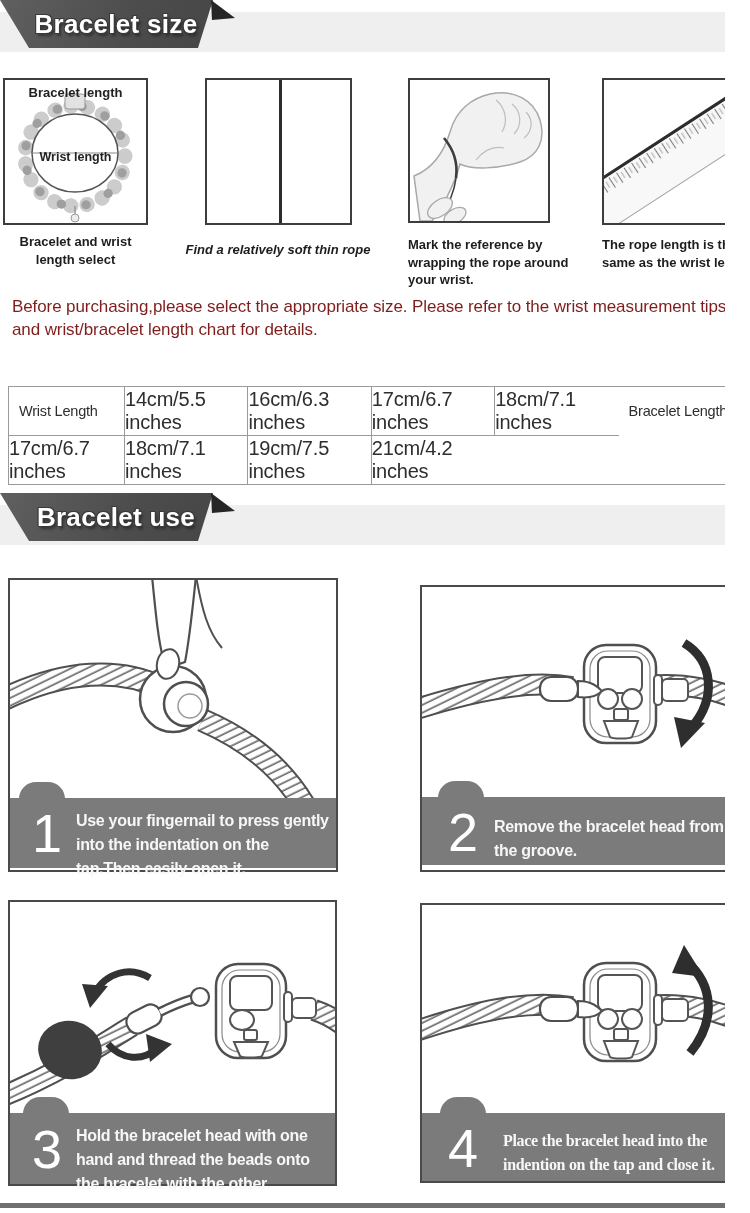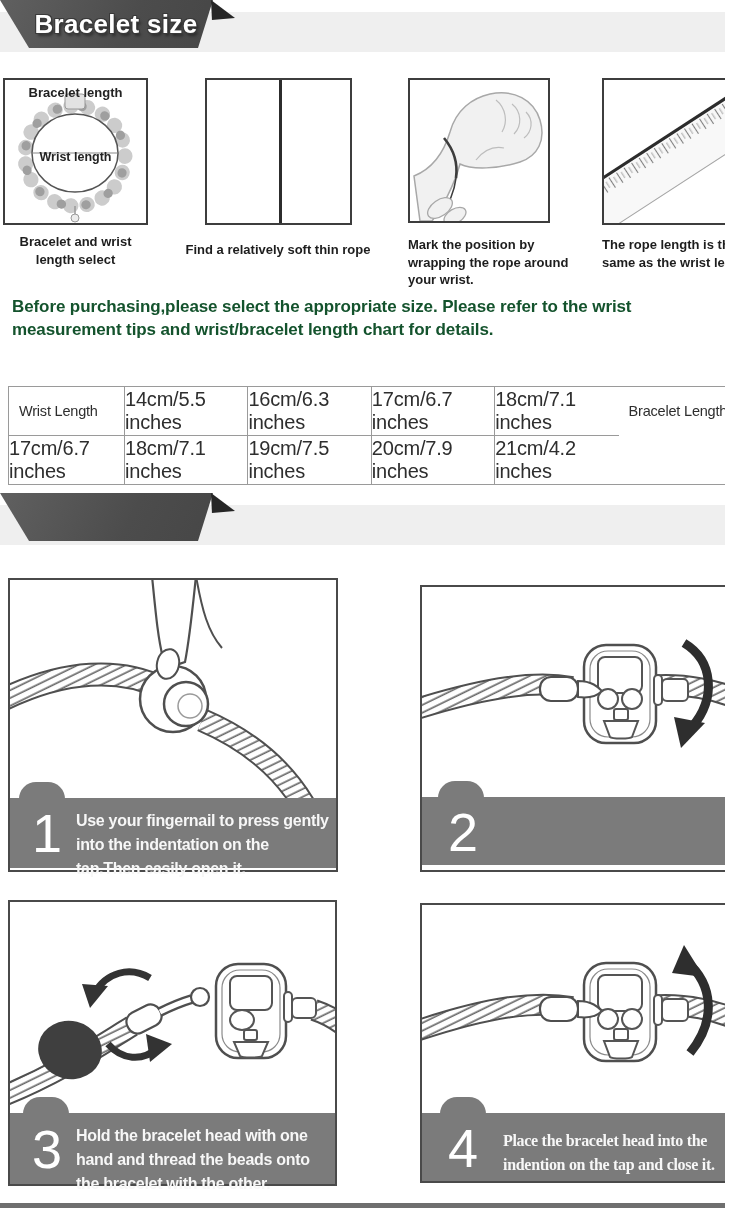--- a/index.html
+++ b/index.html
@@ -22,21 +22,21 @@
   
   .photo-panel { position:absolute; background:#ffffff; border:2px solid #3d3d3d; box-sizing:border-box; }
   .caption { position:absolute; font-size:13px; font-weight:bold; color:#1d1d1d; line-height:1.35; }
   .caption.center { text-align:center; }
   .inpanel-label { position:absolute; font-weight:bold; color:#222; text-align:center; }
 
   .rope-line { position:absolute; top:0; bottom:0; width:3px; background:#2c2c2c; }
 
   
   .intro { position:absolute; left:12px; top:295px; width:732px; font-size:17px;
-           font-weight:bold; line-height:1.38; color:#14532d; letter-spacing:-.1px; }
+           font-weight:normal; line-height:1.38; color:#7f1d1d; letter-spacing:-.1px; }
   .warning { position:absolute; left:12px; top:351px; width:736px; font-size:14px;
              font-weight:bold; color:#f2595f; letter-spacing:-.2px; }
 
   
   .size-table { position:absolute; left:8px; top:386px; width:733px;
                 border:1px solid #9a9a9a; display:grid;
                 grid-template-columns:116px repeat(5,1fr); background:#fff; }
   .size-table .cell { height:48px; display:flex; align-items:center; justify-content:center;
                       border-right:1px solid #9a9a9a; border-bottom:1px solid #9a9a9a;
                       font-size:20px; color:#2e2e2e; letter-spacing:-.2px; }
@@ -91,36 +91,36 @@
       <circle cx="70" cy="138" r="4" fill="#ececec" stroke="#9a9a9a"></circle>
     </svg>
     <div class="inpanel-label" style="left:10px; top:5px; width:121px; font-size:13px;">Bracelet length</div>
     <div class="inpanel-label" style="left:10px; top:70px; width:121px; font-size:12.5px;">Wrist length</div>
   </div>
   <div class="caption center" style="left:3px; top:233px; width:145px;">Bracelet and wrist length select</div>
 
   <div class="photo-panel" style="left:205px; top:78px; width:147px; height:147px;">
     <div class="rope-line" style="left:72px;"></div>
   </div>
-  <div class="caption center" style="left:178px; top:241px; width:200px; white-space:nowrap;">Find a relatively soft thin rope</div>
+  <div class="caption center" style="left:178px; top:241px; width:200px; white-space:nowrap;font-style:italic;">Find a relatively soft thin rope</div>
 
   <div class="photo-panel" style="left:408px; top:78px; width:142px; height:145px;">
     <svg class="step-art" width="138" height="141" viewBox="0 0 138 141">
       <path d="M 10 141 L 4 96 C 24 88 34 72 40 52 C 46 30 62 18 80 14 C 104 9 124 20 130 40 C 136 60 128 76 110 82 C 88 89 62 90 50 84 C 44 106 32 128 22 141 Z" fill="#f1f1f1" stroke="#a8a8a8" stroke-width="1.5"></path>
       <path d="M 86 20 C 96 28 98 42 92 52" fill="none" stroke="#bdbdbd" stroke-width="1.2"></path>
       <path d="M 102 24 C 112 32 112 46 104 54" fill="none" stroke="#bdbdbd" stroke-width="1.2"></path>
       <path d="M 116 32 C 124 40 122 52 114 58" fill="none" stroke="#bdbdbd" stroke-width="1.2"></path>
       <path d="M 66 80 C 74 70 84 66 94 68" fill="none" stroke="#bdbdbd" stroke-width="1.2"></path>
       <path d="M 34 58 C 44 70 48 84 46 98" fill="none" stroke="#3d3d3d" stroke-width="2.6"></path>
       <path d="M 46 98 C 44 114 38 126 30 136" fill="none" stroke="#3d3d3d" stroke-width="1.6"></path>
       <ellipse cx="30" cy="128" rx="14" ry="8" transform="rotate(-35 30 128)" fill="#f1f1f1" stroke="#a8a8a8" stroke-width="1.3"></ellipse>
       <ellipse cx="45" cy="136" rx="12" ry="7" transform="rotate(-30 45 136)" fill="#f1f1f1" stroke="#a8a8a8" stroke-width="1.3"></ellipse>
     </svg>
   </div>
-  <div class="caption" style="left:408px; top:236px; width:168px;">Mark the position by wrapping the rope around your wrist.</div>
+  <div class="caption" style="left:408px; top:236px; width:168px;">Mark the reference by wrapping the rope around your wrist.</div>
 
   <div class="photo-panel" style="left:602px; top:78px; width:143px; height:147px;">
     <svg class="step-art" width="139" height="143" viewBox="0 0 139 143">
       <g transform="rotate(-33 70 72)">
         <rect x="-55" y="56" width="270" height="46" fill="#f8f8f8" stroke="#a5a5a5"></rect>
         <line x1="-55" y1="55" x2="215" y2="55" stroke="#2c2c2c" stroke-width="3"></line>
         <rect x="-55" y="58" width="270" height="12" fill="url(#ticks)"></rect>
       </g>
     </svg>
   </div>
@@ -131,28 +131,28 @@
   <div class="size-table">
     <div class="cell hdr">Wrist Length</div>
     <div class="cell">14cm/5.5 inches</div>
     <div class="cell">16cm/6.3 inches</div>
     <div class="cell">17cm/6.7 inches</div>
     <div class="cell last-col">18cm/7.1 inches</div>
     <div class="cell hdr last-row">Bracelet Length</div>
     <div class="cell last-row">17cm/6.7 inches</div>
     <div class="cell last-row">18cm/7.1 inches</div>
     <div class="cell last-row">19cm/7.5 inches</div>
-    <div class="cell last-row">20cm/7.9 inches</div>
     <div class="cell last-col last-row">21cm/4.2 inches</div>
   </div>
 
   <div class="banner-strip" style="top:505px"></div>
   <div class="banner" style="top:493px">
     <div class="banner-shape"></div>
     <div class="banner-fold"></div>
+    <div class="banner-title">Bracelet use</div>
   </div>
 
   <div class="step-panel" style="left:8px; top:578px; width:330px; height:294px;">
     <svg class="step-art" width="326" height="218" viewBox="0 0 326 218">
       <path d="M -12 122 C 55 88 112 88 152 108" fill="none" stroke="#4f4f4f" stroke-width="24"></path>
       <path d="M -12 122 C 55 88 112 88 152 108" fill="none" stroke="url(#hatch)" stroke-width="20"></path>
       <path d="M 192 140 C 248 164 284 200 304 244" fill="none" stroke="#4f4f4f" stroke-width="24"></path>
       <path d="M 192 140 C 248 164 284 200 304 244" fill="none" stroke="url(#hatch)" stroke-width="20"></path>
       <circle cx="163" cy="119" r="33" fill="#ffffff" stroke="#4f4f4f" stroke-width="2.5"></circle>
       <circle cx="176" cy="124" r="22" fill="#ffffff" stroke="#4f4f4f" stroke-width="2.5"></circle>
@@ -183,20 +183,21 @@
       <rect x="192" y="122" width="14" height="11" rx="2" fill="#ffffff" stroke="#555" stroke-width="2"></rect>
       <path d="M 182 134 L 216 134 L 210 150 C 208 152 190 152 188 150 Z" fill="#ffffff" stroke="#555" stroke-width="2"></path>
       <rect x="232" y="88" width="8" height="30" rx="4" fill="#ffffff" stroke="#555" stroke-width="2"></rect>
       <rect x="240" y="92" width="26" height="22" rx="5" fill="#ffffff" stroke="#555" stroke-width="2"></rect>
       <path d="M 262 56 C 292 74 294 112 270 140" fill="none" stroke="#2e2e2e" stroke-width="9"></path>
       <polygon points="252,130 283,136 259,161" fill="#2e2e2e"></polygon>
     </svg>
     <div class="step-bump" style="left:16px; top:194px;"></div>
     <div class="step-band" style="top:210px; height:68px;"></div>
     <div class="step-num" style="left:26px; top:218px;">2</div>
+    <div class="step-text" style="left:72px; top:228px; width:246px;">Remove the bracelet head from the groove.</div>
   </div>
 
   <div class="step-panel" style="left:8px; top:900px; width:329px; height:286px;">
     <svg class="step-art" width="325" height="212" viewBox="0 0 325 212">
       <path d="M -12 196 C 48 172 86 146 122 124" fill="none" stroke="#4f4f4f" stroke-width="22"></path>
       <path d="M -12 196 C 48 172 86 146 122 124" fill="none" stroke="url(#hatch)" stroke-width="18"></path>
       <rect x="116" y="106" width="36" height="22" rx="10" transform="rotate(-27 134 117)" fill="#ffffff" stroke="#4f4f4f" stroke-width="2.2"></rect>
       <path d="M 150 110 C 162 104 172 100 182 97" fill="none" stroke="#4f4f4f" stroke-width="10"></path>
       <path d="M 150 110 C 162 104 172 100 182 97" fill="none" stroke="#ffffff" stroke-width="5"></path>
       <circle cx="190" cy="95" r="9" fill="#ffffff" stroke="#4f4f4f" stroke-width="2.2"></circle>

